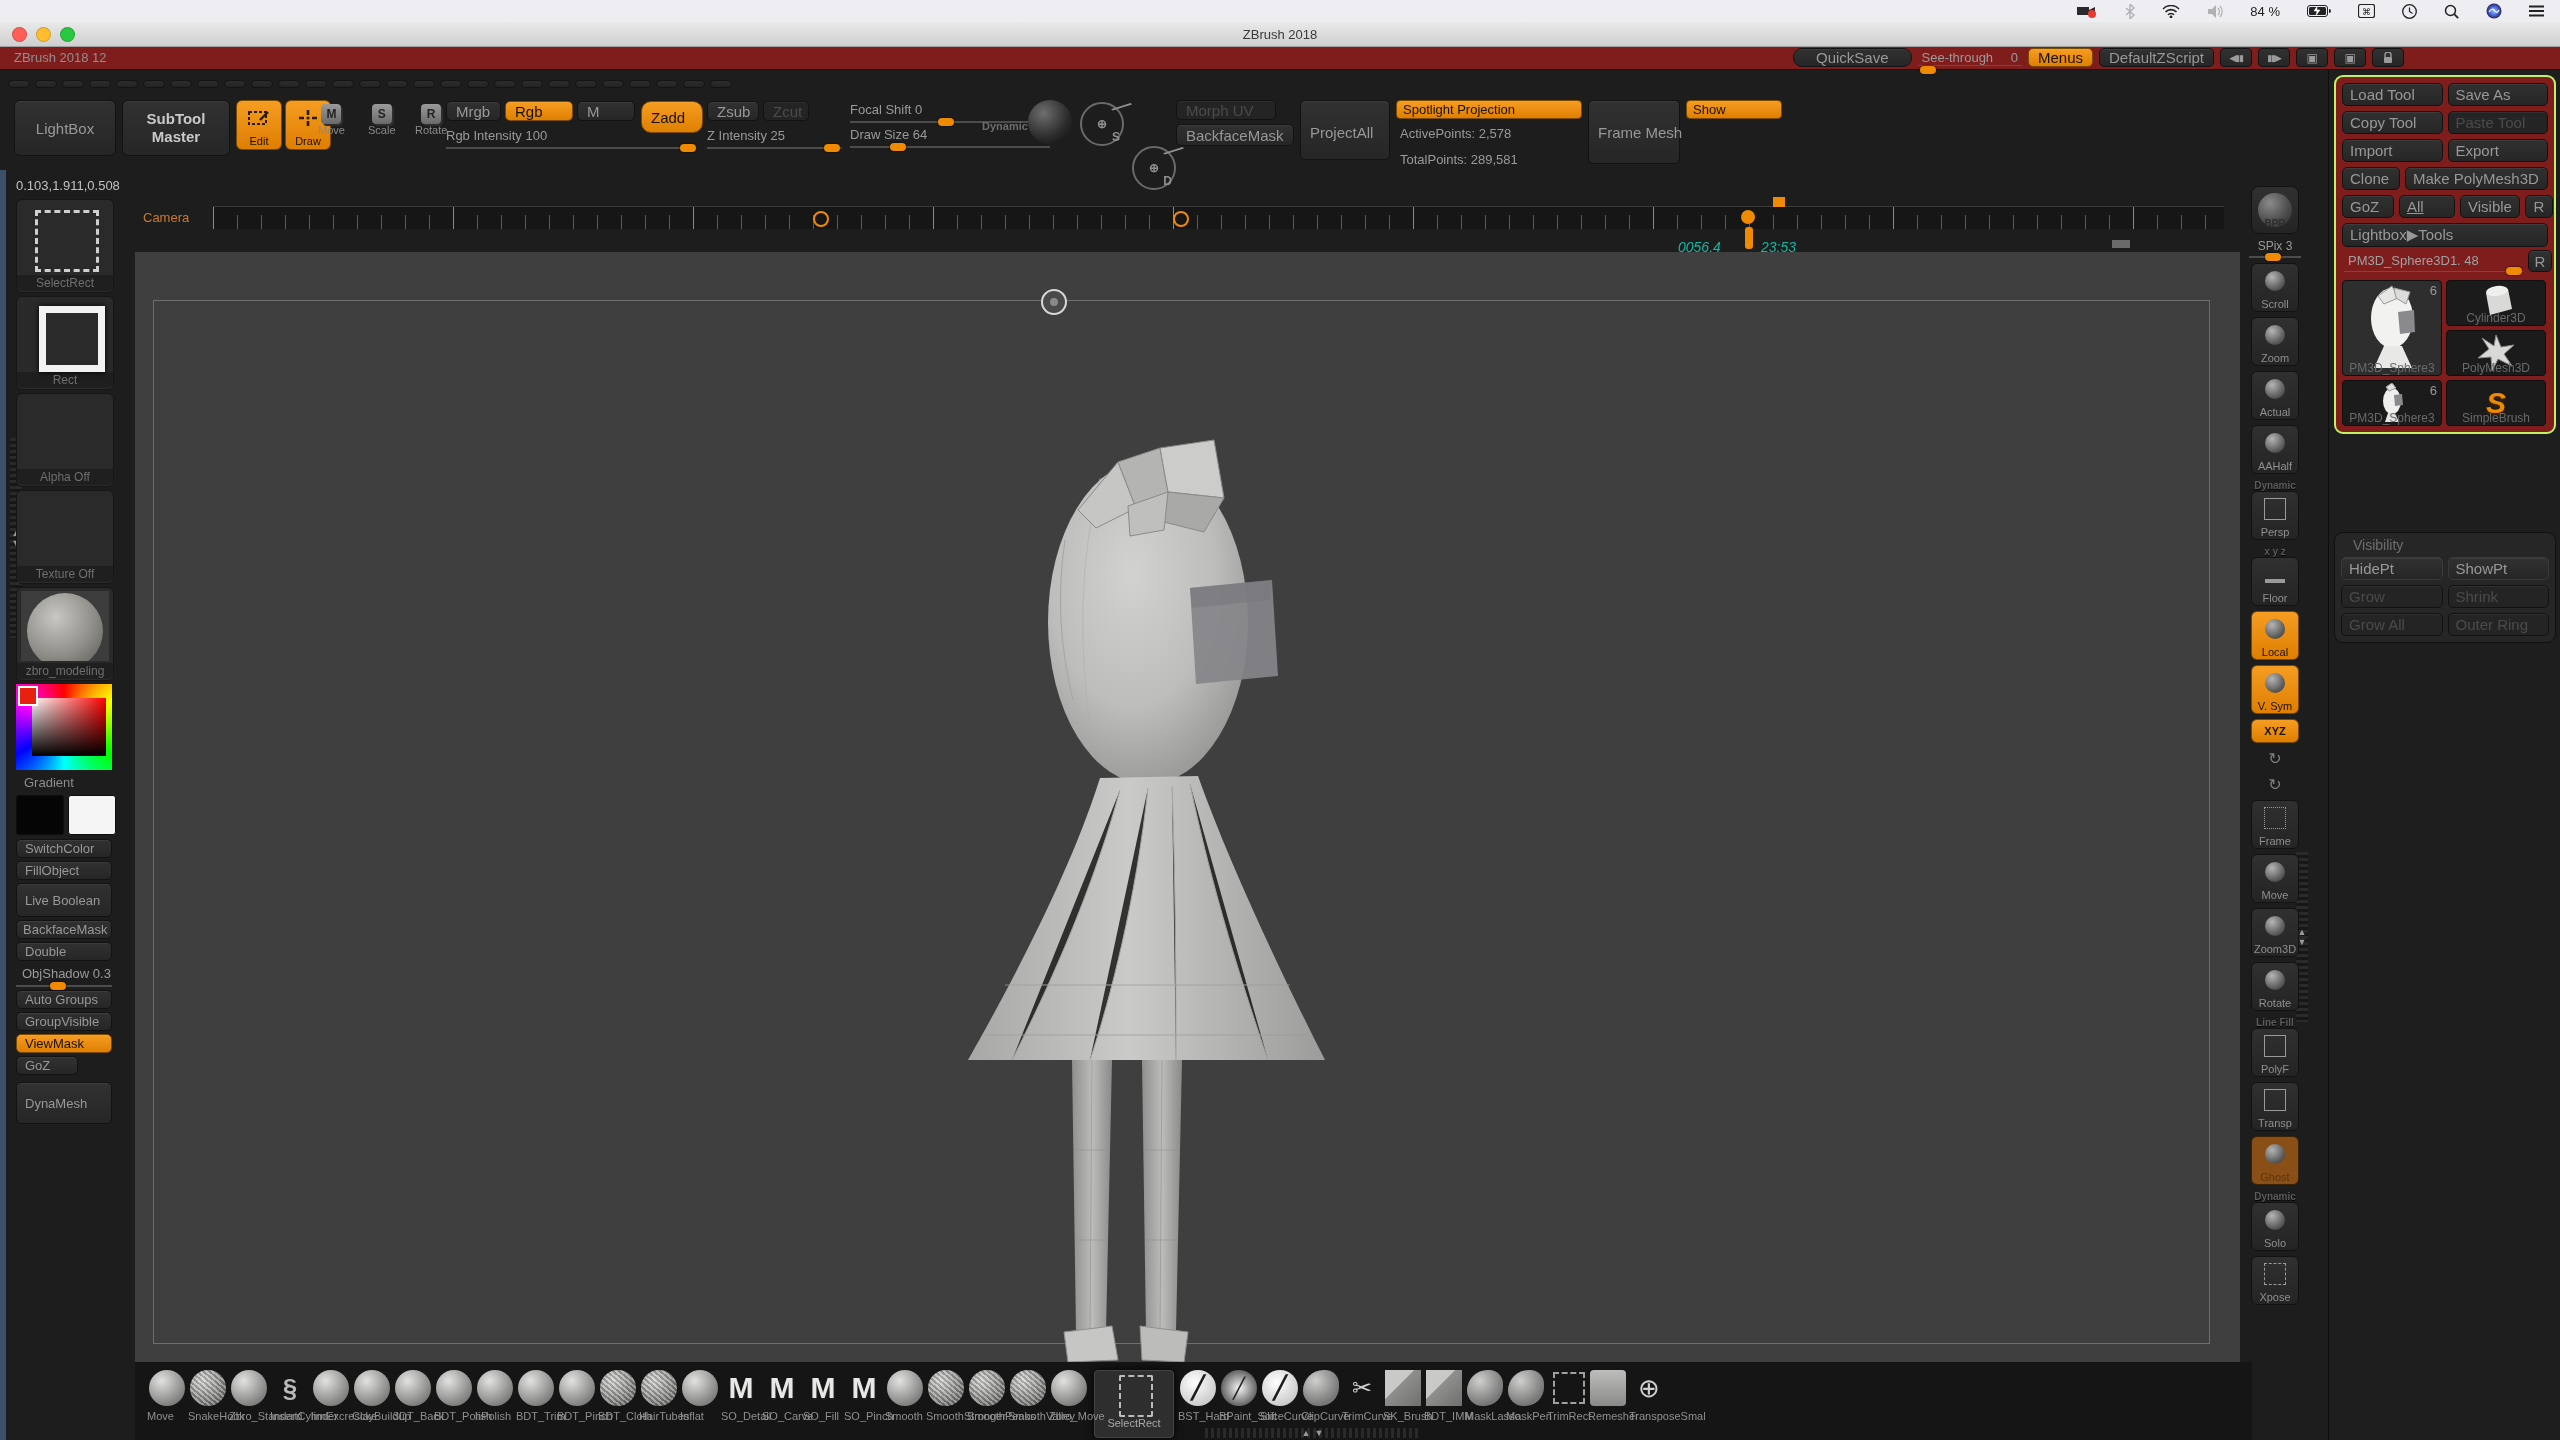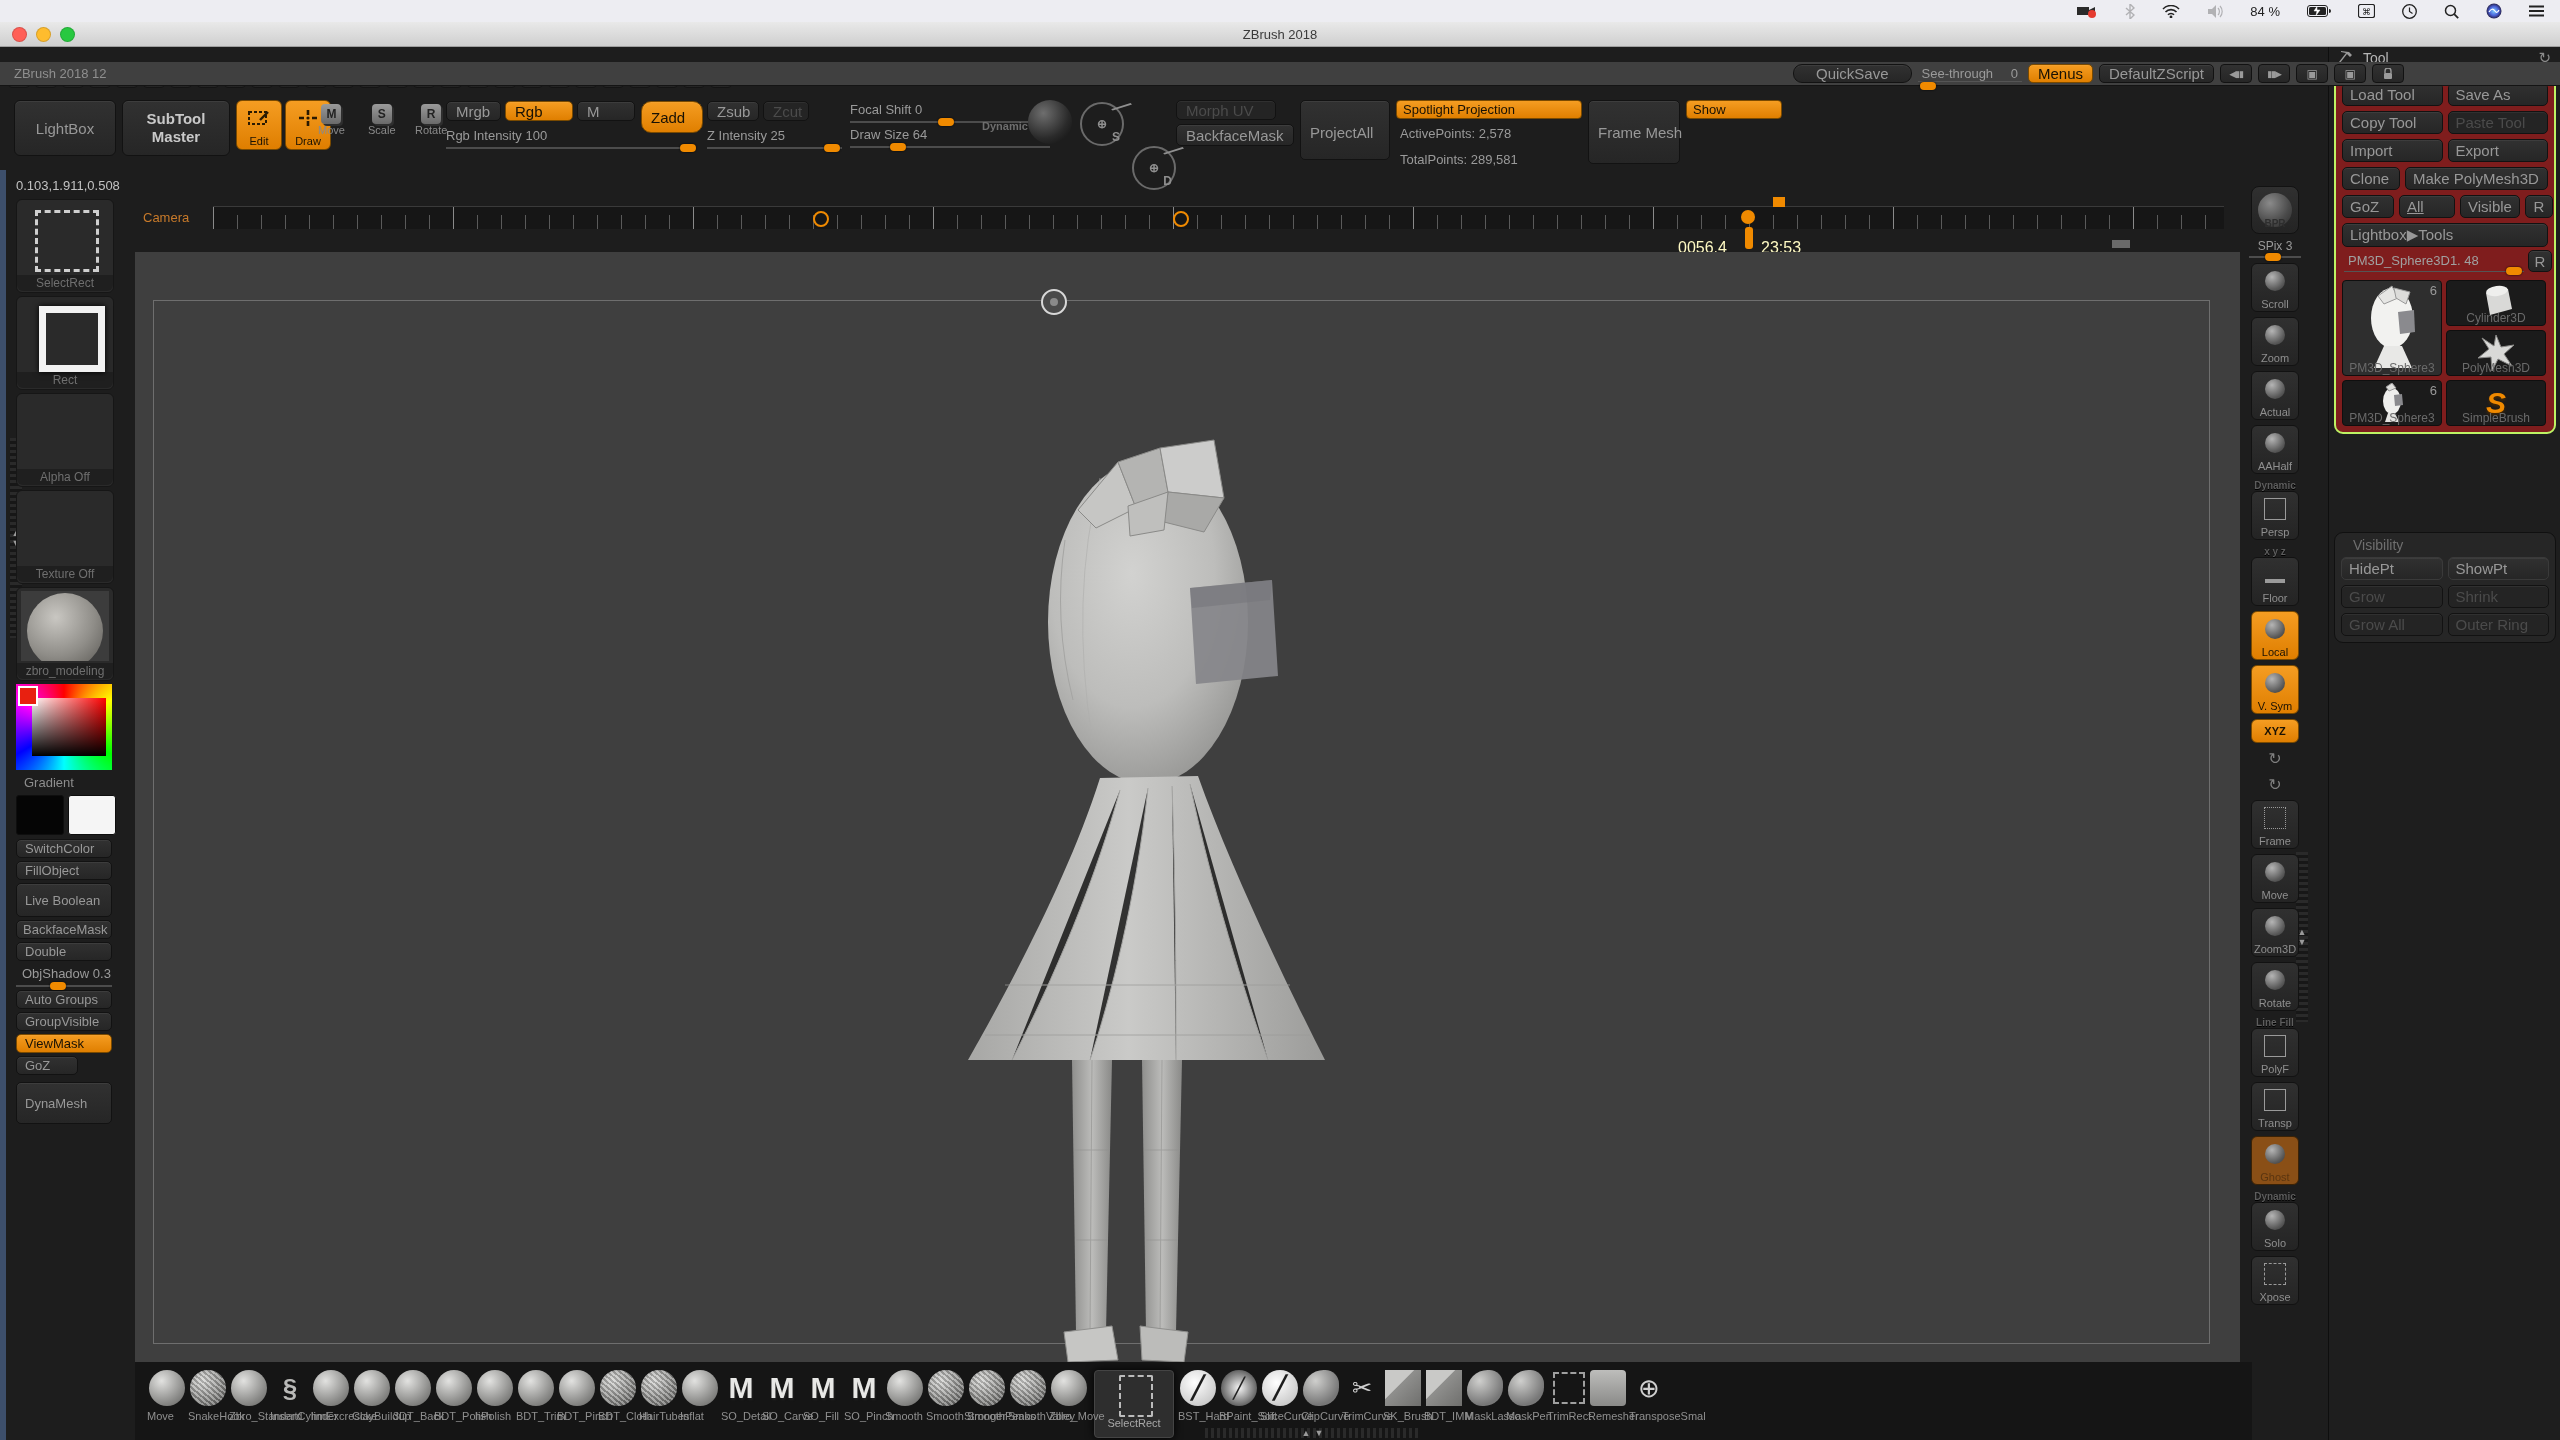--- a/index.html
+++ b/index.html
@@ -27,21 +27,21 @@
         background:linear-gradient(#313131,#262626);border:1px solid #121212;border-radius:5px;
         box-shadow:inset 0 1px 0 rgba(255,255,255,.06);color:#989898;font-size:15px;
         padding:2px 9px;white-space:nowrap;}
   .zbtn.orange{background:linear-gradient(#f59d22,#e07f00);color:#181104;border-color:#7a4a00;}
   .zbtn.disabled{color:#4b4b4b;background:#242424;}
   .slider-label{font-size:13px;color:#9a9a9a;white-space:nowrap;}
   .slider-track{height:2px;background:#4c4c4c;position:relative;margin-top:3px;}
   .slider-handle{position:absolute;top:-3px;width:16px;height:8px;border-radius:4px;
                  background:#f08a00;box-shadow:0 0 2px #000;}
   
-  .statusbar{position:absolute;left:0;top:62px;width:2560px;height:23px;background:#404040;
+  .statusbar{position:absolute;left:0;top:46px;width:2560px;height:23px;background:#7f1d1d;
              border-bottom:1px solid #141414;display:flex;align-items:center;font-size:13px;z-index:40;}
   .sb-text{color:#8f8f8f;margin-left:14px;}
   .sb-stats span{margin-left:10px;color:#8f8f8f;}
   .sb-right{position:absolute;left:1793px;top:2px;display:flex;align-items:center;gap:6px;}
   .sb-see{position:relative;color:#9a9a9a;border-bottom:1px solid #555;padding:0 4px;}
   .sb-see .slider-handle{left:2px;top:16px;}
   .mini-ico{width:30px;height:17px;font-size:9px;color:#9a9a9a;display:inline-flex;align-items:center;
             justify-content:center;background:linear-gradient(#313131,#262626);
             border:1px solid #121212;border-radius:4px;letter-spacing:-1px;}
   .mini-ico.left:before{content:"◀▮▮";} .mini-ico.right:before{content:"▮▮▶";}
@@ -101,21 +101,21 @@
          background:#161616;}
   .ruler .ticks{position:absolute;inset:0;
       background:repeating-linear-gradient(to right,#5a5a5a 0 1px,transparent 1px 24px);
       -webkit-mask:linear-gradient(#0000 0 8px,#000 8px);mask:linear-gradient(#0000 0 8px,#000 8px);}
   .ruler .bigticks{position:absolute;inset:0;
       background:repeating-linear-gradient(to right,#8a8a8a 0 1px,transparent 1px 240px);}
   .tl-ring{position:absolute;width:12px;height:12px;border:2px solid #f08a00;border-radius:50%;top:4px;}
   .tl-dot{position:absolute;width:14px;height:14px;background:#f08a00;border-radius:50%;top:3px;}
   .tl-square{position:absolute;width:12px;height:10px;background:#f08a00;top:-10px;}
   .tl-cursor{position:absolute;width:8px;height:22px;background:#f08a00;border-radius:3px;top:20px;}
-  .tl-count{position:absolute;top:32px;color:#fef9c3;font-size:16px;}
+  .tl-count{position:absolute;top:32px;color:#14b8a6;font-size:14px;font-style:italic;}
   .tl-handle{position:absolute;right:110px;top:44px;width:18px;height:8px;background:#6a6a6a;}
   
   .canvas{position:absolute;left:135px;top:252px;width:2105px;height:1110px;background:#3f3f3f;}
   .doc-border{position:absolute;left:18px;top:48px;width:2055px;height:1042px;border:1px solid #6e6e6e;}
   .gizmo-ring{position:absolute;left:906px;top:37px;width:22px;height:22px;border:2px solid #d8d8d8;
               border-radius:50%;background:#4a4a4a;}
   .gizmo-ring:after{content:"";position:absolute;left:7px;top:7px;width:8px;height:8px;border-radius:50%;background:#8a8a8a;}
   
   .rshelf{position:absolute;left:2246px;top:186px;width:58px;display:flex;flex-direction:column;
           align-items:center;gap:5px;}

